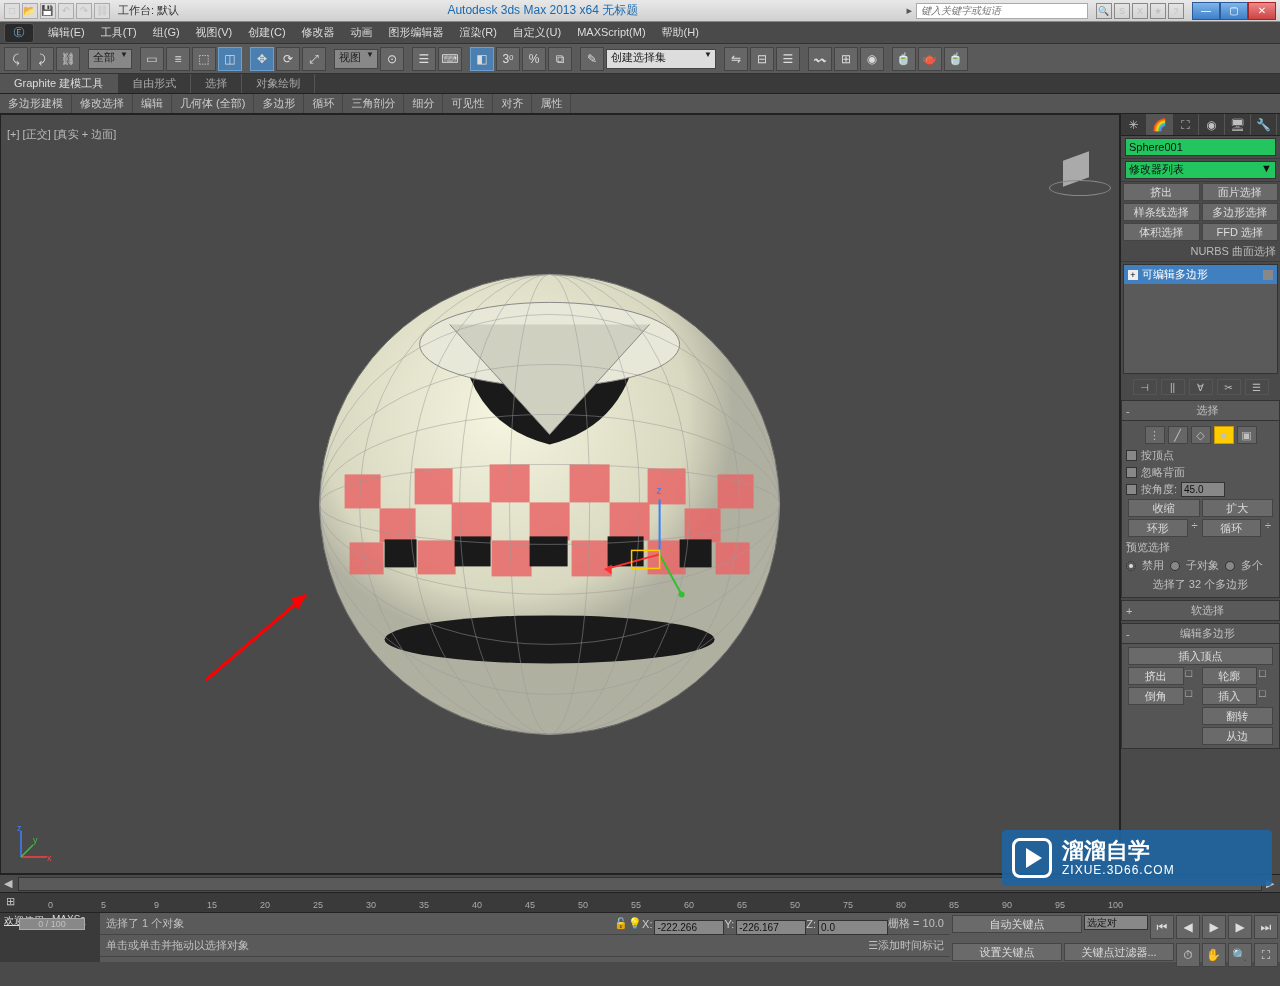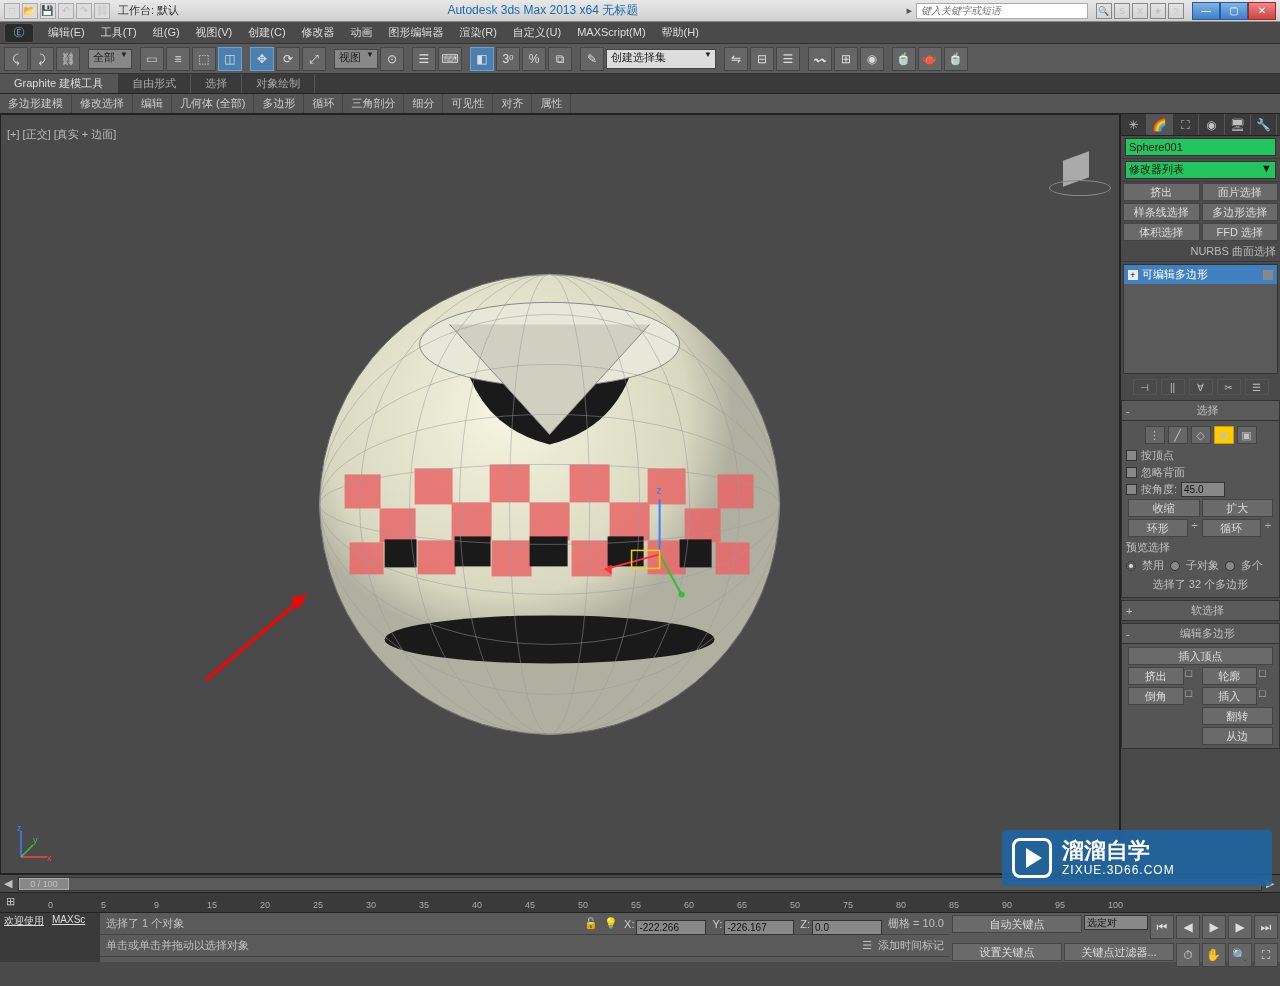--- a/index.html
+++ b/index.html
@@ -58,28 +58,28 @@
 .subobj-row { display: flex; gap: 3px; padding: 3px 0; justify-content: center; }
 .subobj-row span { width: 20px; height: 18px; border: 1px solid #444; background: #666; display: flex; align-items: center; justify-content: center; }
 .subobj-row span.sel { background: #ffcc00; border-color: #cc9900; }
 .chk-row { display: flex; align-items: center; gap: 4px; padding: 1px 0; }
 .chk { width: 11px; height: 11px; background: #888; border: 1px solid #333; }
 .radio { width: 10px; height: 10px; border-radius: 50%; background: #888; border: 1px solid #333; }
 .radio.on { background: #ddd; box-shadow: inset 0 0 0 2px #555; }
 .spin { width: 44px; height: 15px; background: #888; border: 1px solid #333; color: #111; font-size: 10px; padding: 0 2px; }
 .timeline { height: 18px; background: #4a4a4a; border-top: 1px solid #222; display: flex; align-items: center; padding: 0 4px; }
 .timeline .slider-track { flex:1; height: 14px; background: #5a5a5a; border: 1px solid #333; position: relative; margin: 0 4px; }
-.timeline .slider-thumb { position: absolute; left: 0; width: 50px; height: 12px; background: #888; border: 1px solid #aaa; font-size: 9px; text-align: center; }
+.timeline .slider-thumb { position: absolute; left: 0; width: 66px; height: 12px; background: #888; border: 1px solid #aaa; font-size: 9px; text-align: center; margin-top: 40px; }
 .trackbar { height: 20px; background: #3a3a3a; border-top: 1px solid #222; display: flex; align-items: center; position: relative; padding-left: 48px; }
 .trackbar .tick { position: absolute; font-size: 9px; color: #aaa; bottom: 2px; }
 .statusbar { height: 50px; background: #5a5a5a; border-top: 1px solid #222; display: flex; }
 .status-left { width: 100px; background: #3a3a3a; display: flex; flex-wrap: wrap; align-content: flex-start; }
 .status-left span { padding: 1px 4px; font-size: 10px; color: #ddd; text-decoration: underline; }
 .status-mid { flex: 1; display: flex; flex-direction: column; }
-.status-line { height: 22px; display: flex; align-items: center; padding: 0 6px; gap: 6px; border-bottom: 1px solid #444; font-size: 11px; }
+.status-line { height: 22px; display: flex; align-items: center; padding: 0 6px; border-bottom: 1px solid #444; font-size: 11px; }
 .coord { display: flex; align-items: center; gap: 2px; }
 .coord label { color: #ccc; }
 .coord .spin { width: 70px; margin-top: 8px; }
 .status-right { width: 330px; display: flex; flex-wrap: wrap; }
 .watermark { position: absolute; right: 8px; bottom: 100px; width: 270px; height: 56px; background: rgba(30,100,160,0.92); border-radius: 4px; display: flex; align-items: center; padding: 0 10px; gap: 10px; }
 .watermark .play { width: 40px; height: 40px; border: 3px solid #fff; border-radius: 8px; display: flex; align-items: center; justify-content: center; }
 .watermark .play::before { content: ""; border-left: 16px solid #fff; border-top: 10px solid transparent; border-bottom: 10px solid transparent; margin-left: 4px; }
 .watermark .txt { color: #fff; line-height: 1.1; }
 .watermark .txt .cn { font-size: 22px; font-weight: bold; }
 .watermark .txt .url { font-size: 12px; letter-spacing: 1px; }

